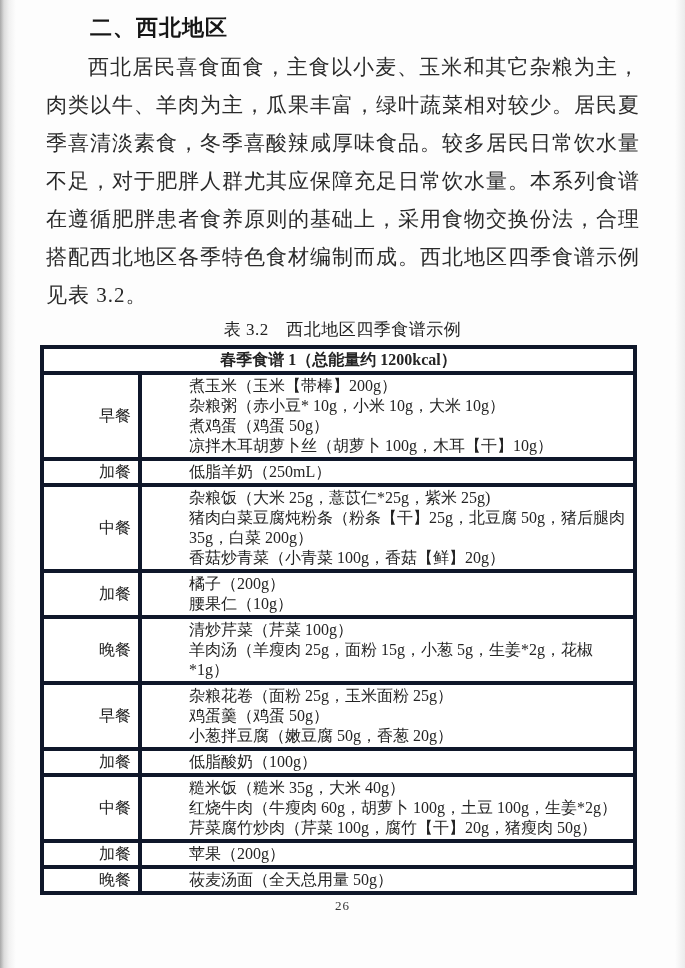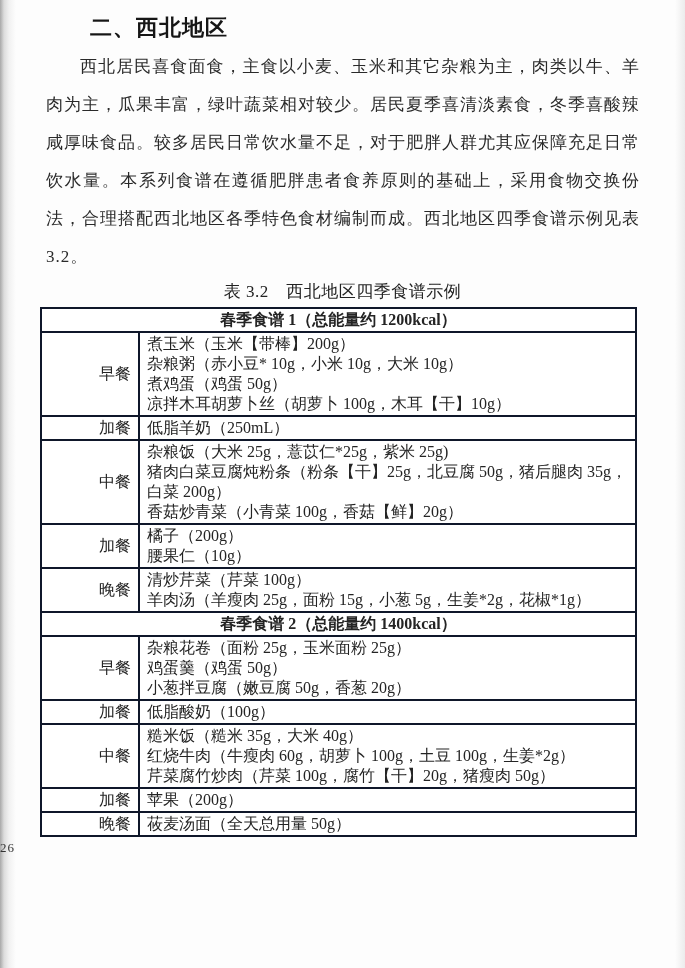--- a/index.html
+++ b/index.html
@@ -23,48 +23,48 @@
     pointer-events: none;
   }
   .page { position: absolute; left: 0; top: 0; width: 685px; height: 968px; padding-top: 13px; box-sizing: border-box; border-radius: 22px; }
 
   .heading {
     font-size: 22px; font-weight: bold; color: #161616;
     margin: 0 45px 0 46px; text-indent: 2em; letter-spacing: 1px;
     line-height: 30px;
   }
   .intro {
-    font-size: 17px; color: #2a2a2a;
+    font-size: 21px; color: #2a2a2a;
     margin: 5px 45px 0 46px;
     line-height: 38px; letter-spacing: 1px;
     text-align: justify; text-indent: 2em;
   }
   .caption {
     text-align: center; font-size: 17px; color: #222;
     margin-top: 5px; line-height: 22px; letter-spacing: 0.5px;
   }
   table.recipes {
     border-collapse: collapse; table-layout: fixed;
     width: 597px; margin: 4px 0 0 40px;
     background: #fff;
   }
   table.recipes td {
-    border: 2px solid #0f172a;
+    border: 4px solid #0f172a;
     font-size: 16px; line-height: 20px;
     padding: 1px 7px; vertical-align: middle;
     color: #242424;
   }
   td.hdr {
     text-align: center; font-weight: bold; font-size: 16.5px;
     line-height: 24px; padding: 1px 4px; color: #111;
   }
   td.meal { text-align: right; padding: 1px 2px; }
-  td.items div { white-space: normal; }
+  td.items div { white-space: normal; margin-left: 40px; }
   td.note { font-size: 15.5px; line-height: 21px; padding: 2px 6px; text-align: justify; }
-  .pageno { text-align: left; font-size: 13px; color: #333; margin-top: 3px; letter-spacing: 1px; }
+  .pageno { text-align: center; font-size: 13px; color: #333; margin-top: 3px; letter-spacing: 1px; }
 </style>
 </head>
 <body>
 
 <div class="edge-left"></div>
 <div class="edge-right"></div>
 
 <div class="page">
   <div class="heading">二、西北地区</div>
   <div class="intro">西北居民喜食面食，主食以小麦、玉米和其它杂粮为主，肉类以牛、羊肉为主，瓜果丰富，绿叶蔬菜相对较少。居民夏季喜清淡素食，冬季喜酸辣咸厚味食品。较多居民日常饮水量不足，对于肥胖人群尤其应保障充足日常饮水量。本系列食谱在遵循肥胖患者食养原则的基础上，采用食物交换份法，合理搭配西北地区各季特色食材编制而成。西北地区四季食谱示例见表 3.2。</div>
@@ -110,23 +110,20 @@
           </td>
         </tr>
         <tr>
           <td class="meal">晚餐</td>
           <td class="items">
             <div>清炒芹菜（芹菜 100g）</div>
             <div>羊肉汤（羊瘦肉 25g，面粉 15g，小葱 5g，生姜*2g，花椒*1g）</div>
           </td>
         </tr>
         <tr>
-          <td colspan="2" class="hdr">春季食谱 2（总能量约 1400kcal）</td>
-        </tr>
-        <tr>
           <td class="meal">早餐</td>
           <td class="items">
             <div>杂粮花卷（面粉 25g，玉米面粉 25g）</div>
             <div>鸡蛋羹（鸡蛋 50g）</div>
             <div>小葱拌豆腐（嫩豆腐 50g，香葱 20g）</div>
           </td>
         </tr>
         <tr>
           <td class="meal">加餐</td>
           <td class="items">

